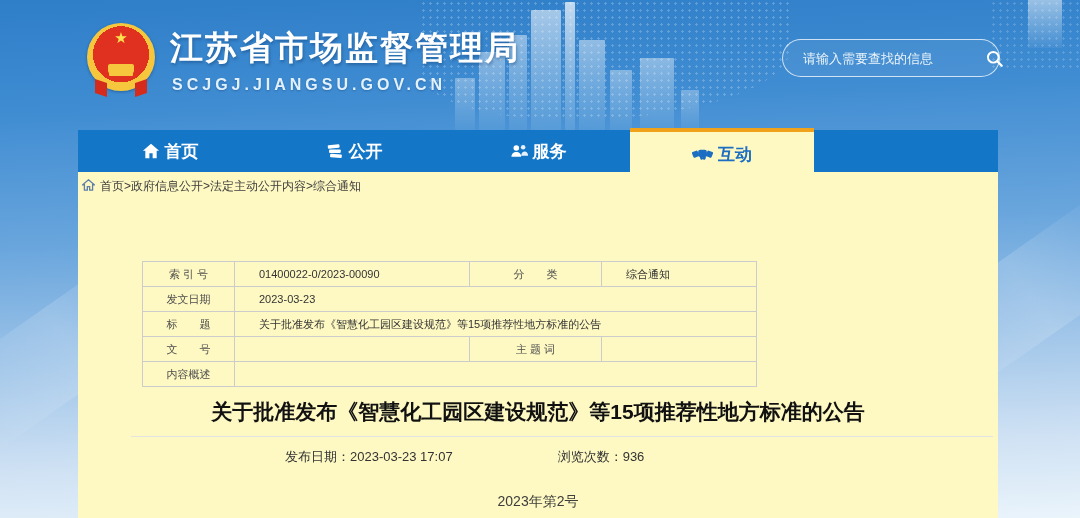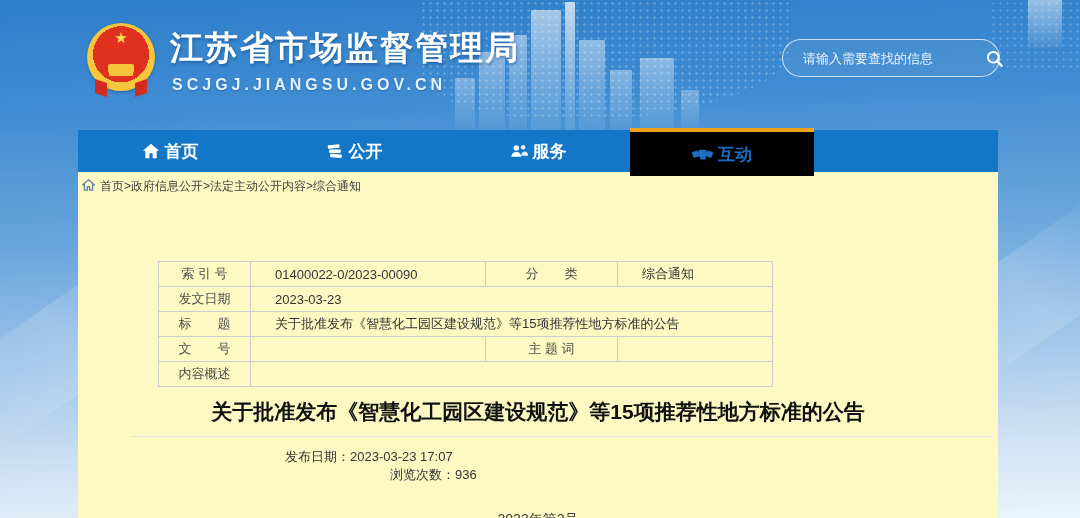--- a/index.html
+++ b/index.html
@@ -33,30 +33,30 @@
   .site-domain{position:absolute;left:172px;top:76px;color:#e3f1fc;font-size:16px;font-weight:bold;letter-spacing:4px;text-shadow:0 1px 2px rgba(0,40,90,.3);}
   .searchbox{position:absolute;left:782px;top:39px;width:216px;height:36px;border:1px solid rgba(255,255,255,.75);
     border-radius:19px;display:flex;align-items:center;background:rgba(255,255,255,.06);}
   .searchbox input{flex:1;border:none;outline:none;background:transparent;color:#fff;font-size:13px;padding:0 6px 0 20px;font-family:inherit;}
   .searchbox input::placeholder{color:#eaf4fb;opacity:1;}
   .search-btn{width:34px;height:34px;display:flex;align-items:center;justify-content:center;cursor:pointer;}
   
   .navbar{position:absolute;left:78px;top:130px;width:920px;height:42px;background:#1376c6;display:flex;z-index:2;}
   .nav-item{width:184px;height:42px;display:flex;align-items:center;justify-content:center;gap:5px;color:#fff;font-size:17px;font-weight:bold;cursor:pointer;}
   .nav-item svg{display:block;}
-  .nav-item.active{position:relative;top:-2px;height:48px;background:#000000;color:#1b6ec2;border-top:4px solid #f0a21a;box-sizing:border-box;}
+  .nav-item.active{position:relative;top:-2px;height:48px;background:#fef9c3;color:#1b6ec2;border-top:4px solid #f0a21a;box-sizing:border-box;}
   
   .main{position:absolute;left:78px;top:172px;width:920px;height:346px;background:#fef9c3;z-index:1;}
   .breadcrumb{display:flex;align-items:center;gap:5px;padding:6px 0 4px 4px;font-size:12px;color:#3d3d3d;cursor:pointer;}
-  .info-table{border-collapse:collapse;table-layout:fixed;width:614px;margin:62px 0 0 80px;font-size:13px;color:#333;}
+  .info-table{border-collapse:collapse;table-layout:fixed;width:614px;margin:62px 0 0 64px;font-size:11px;color:#333;}
   .info-table td{border:1px solid #ccc;height:22px;padding:1px 24px;overflow:hidden;white-space:nowrap;}
   .info-table td.lbl{text-align:center;color:#4d4d4d;padding:1px 4px;}
   .article-title{margin-top:11px;text-align:center;font-size:21px;font-weight:bold;color:#111;}
   .divider{border:none;border-top:1px solid #e3e3e3;margin:10px 5px 0 53px;}
-  .meta-row{display:flex;margin-top:11px;padding-left:207px;font-size:13px;color:#333;flex-direction:column;}
+  .meta-row{display:flex;margin-top:11px;padding-left:207px;font-size:13px;color:#333;}
   .meta-views{margin-left:105px;}
   .doc-number{margin-top:27px;text-align:center;font-size:14px;color:#3d3d3d;}
 </style>
 </head>
 <body>
 
 <div class="deco dotmap"></div>
 <div class="deco dotmap2"></div>
 <div class="deco skyline">
   <div class="b" style="left:10px;width:20px;height:52px;opacity:.45"></div>

